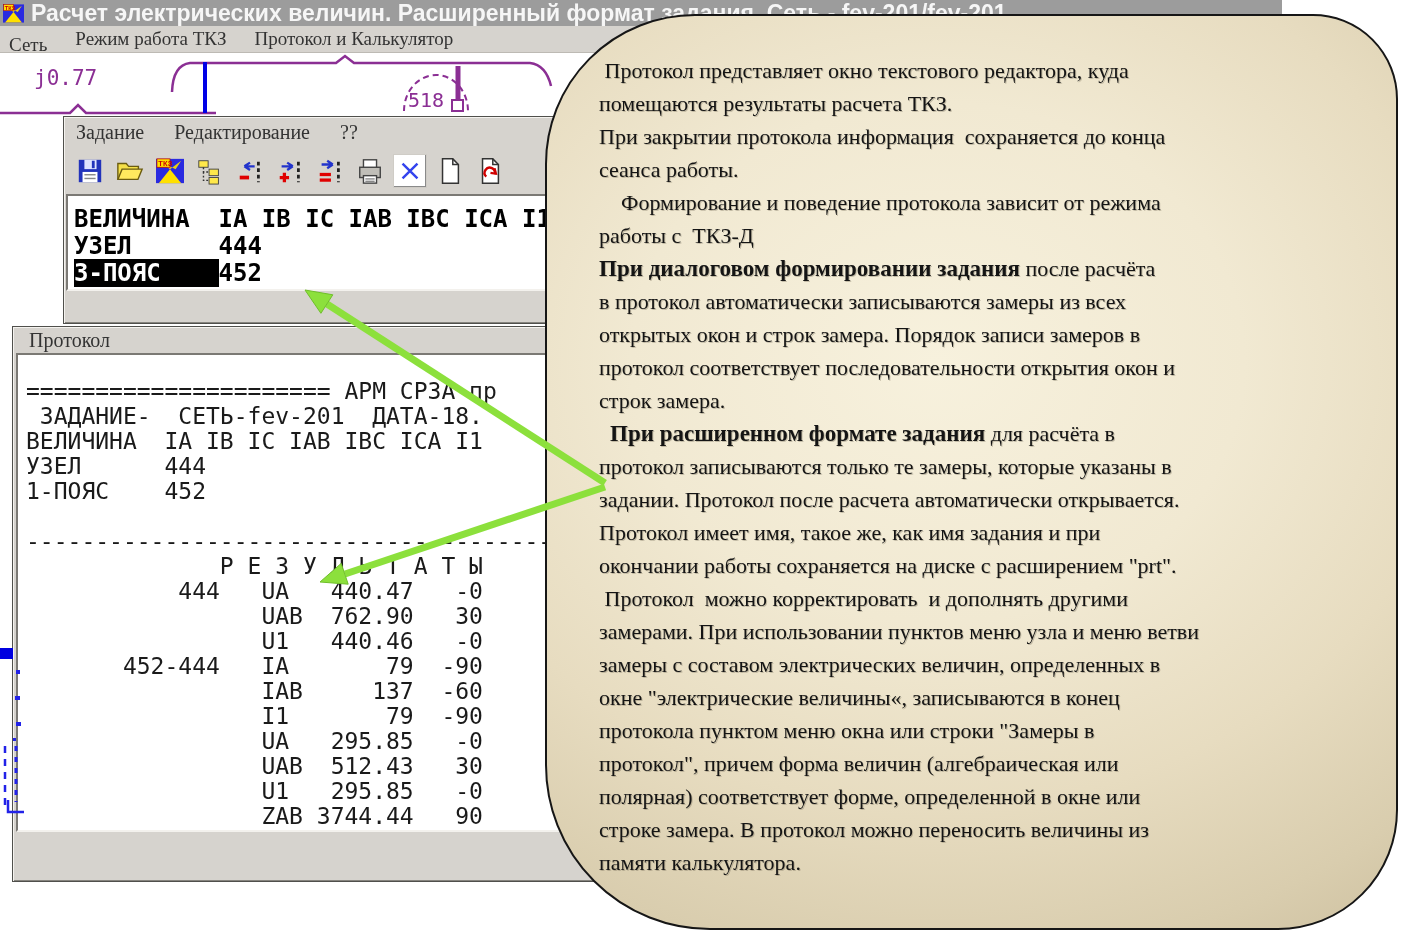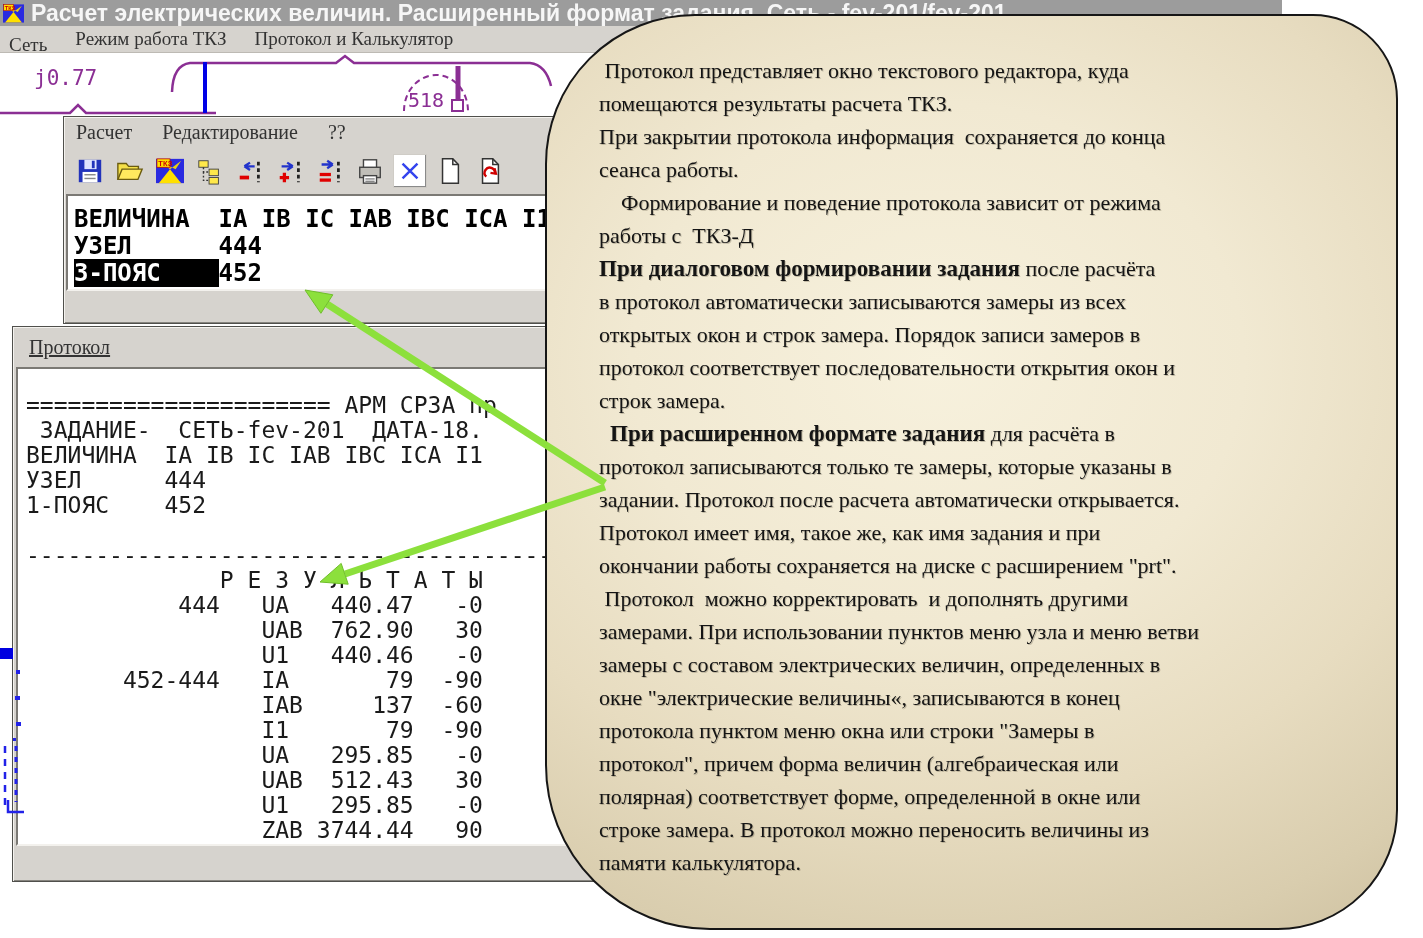--- a/index.html
+++ b/index.html
@@ -43,21 +43,21 @@
   .tbtn.lit { background:#fff; box-shadow: inset -1px -1px 0 #8a8a8a, inset 1px 1px 0 #fff,
               0 0 0 1px #cfccc6; }
   #task-content { margin:0 2px 2px 2px; height:97px; }
   #task-content .line { white-space:pre; font:bold 24px/27px "DejaVu Sans Mono", monospace;
                         padding-left:6px; }
   #task-content .line:first-child { padding-top:10px; }
   .hl { background:#000; color:#fff; }
 
   
   #proto-win { left:12px; top:326px; width:660px; height:556px; z-index:15; }
-  #proto-menubar { height:40px; font-size:20px; padding-left:16px;text-decoration:underline; }
+  #proto-menubar { height:26px; font-size:20px; padding-left:16px; }
   #proto-content { margin:0 3px 3px 3px; height:479px; }
   #proto-content pre { font:23px/25px "DejaVu Sans Mono", monospace; color:#1a1a1a;
                        padding:24px 0 0 8px; }
 
   
   #callout { position:absolute; left:545px; top:14px; width:853px; height:916px; z-index:40;
      border:2px solid #161616;
      border-radius:150px 85px 120px 165px;
      background:radial-gradient(ellipse 95% 75% at 46% 38%,
         #f7f1dd 0%, #f1e9d2 38%, #e7dcc0 65%, #d9cdae 88%, #cfc2a2 100%);
@@ -105,21 +105,21 @@
   <rect x="15" y="56" width="5" height="4" fill="#2222e8"></rect>
   <rect x="16" y="82" width="5" height="4" fill="#2222e8"></rect>
   <rect x="13" y="98" width="3" height="3" fill="#2222e8"></rect>
   <line x1="5" y1="106" x2="5" y2="166" stroke="#2222e8" stroke-width="2.5" stroke-dasharray="7 6"></line>
   <line x1="16" y1="106" x2="16" y2="162" stroke="#2222e8" stroke-width="3" stroke-dasharray="5 6"></line>
   <path d="M8 160 V172 H24" fill="none" stroke="#2222e8" stroke-width="2.5"></path>
 </svg>
 
 <div id="task-win" class="win">
   <div id="task-menubar" class="menubar">
-    <span class="menu-item">Расчет</span>
+    <span class="menu-item">Задание</span>
     <span class="menu-item">Редактирование</span>
     <span class="menu-item">??</span>
   </div>
   <div id="task-toolbar">
     <button class="tbtn">
       <svg width="28" height="28" viewBox="0 0 30 30">
         <rect x="3" y="3" width="24" height="24" fill="#2233bb"></rect>
         <rect x="9" y="3" width="13" height="10" fill="#dfe4ff"></rect>
         <rect x="17" y="4" width="3" height="8" fill="#2233bb"></rect>
         <rect x="7" y="16" width="16" height="11" fill="#fff"></rect>

